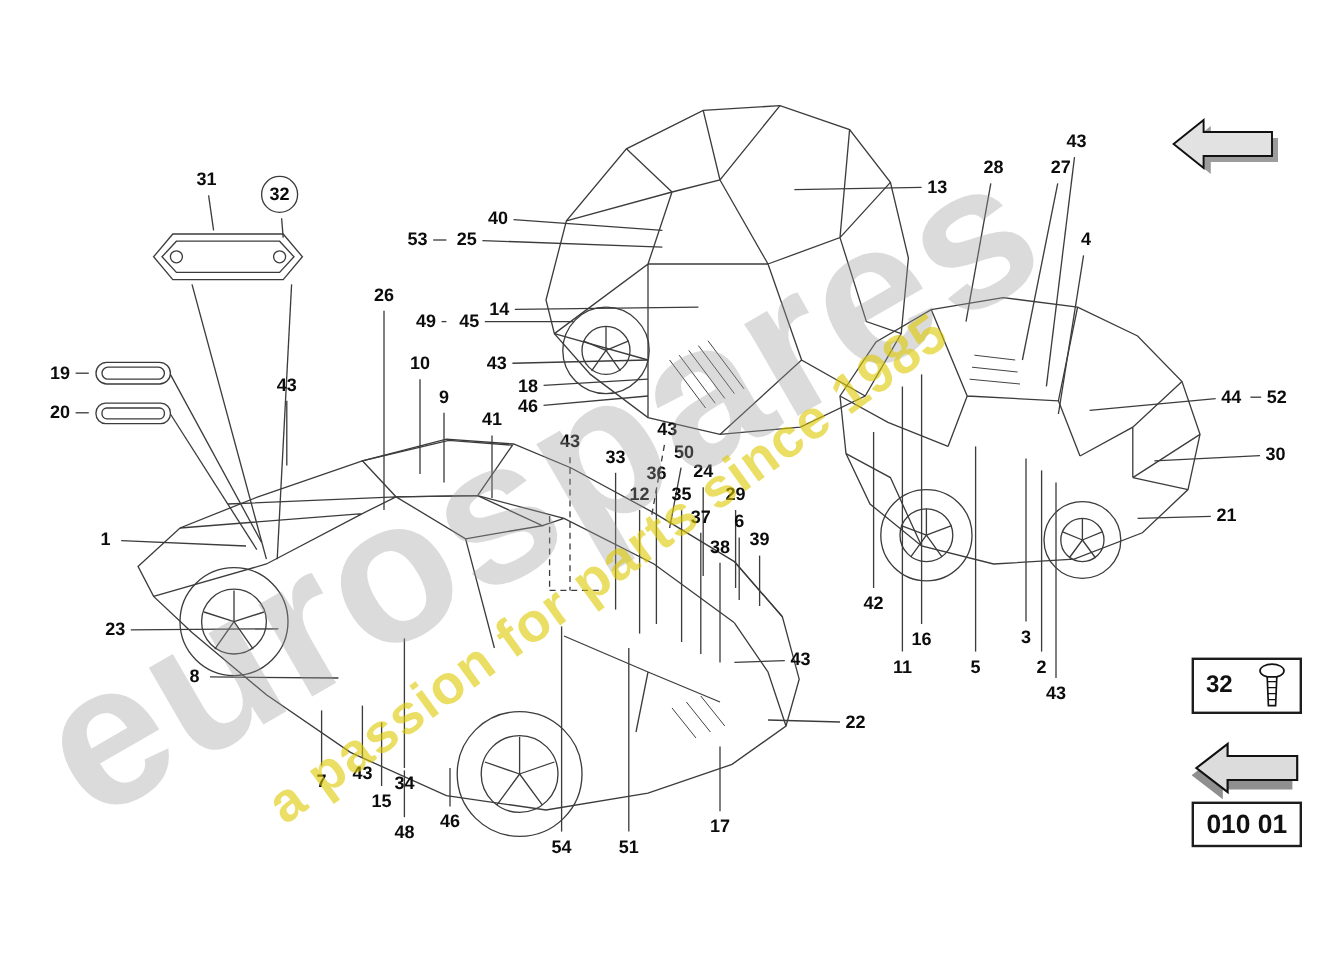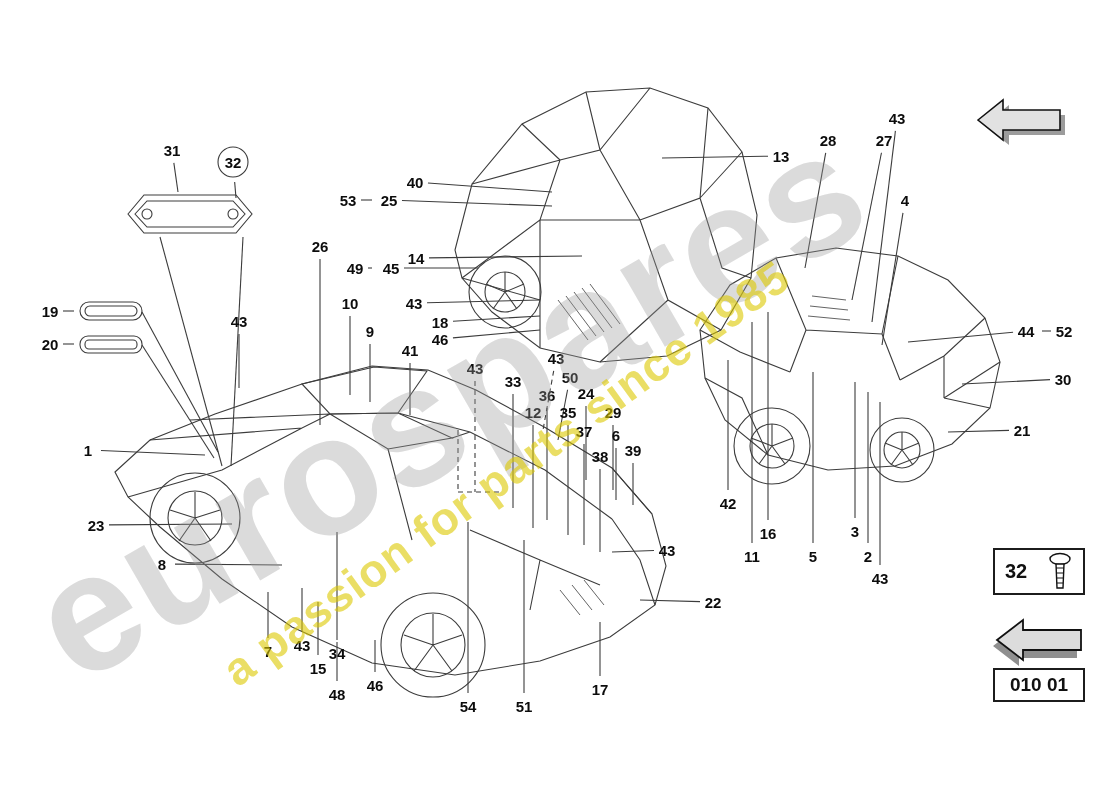--- a/index.html
+++ b/index.html
@@ -23,21 +23,21 @@
       transform:rotate(-36deg);transform-origin:0 50%;}
   
   .nav-arrow{position:absolute;left:975px;top:92px;width:92px;height:62px;cursor:pointer;}
   .part-box{position:absolute;left:993px;top:548px;width:92px;height:47px;border:2px solid #1c1c1c;
       background:#fff;display:flex;align-items:center;justify-content:space-between;
       padding:0 10px;box-sizing:border-box;}
   .part-box .num{font-size:20px;font-weight:bold;color:#111;}
   .code-group{position:absolute;left:993px;top:614px;width:92px;}
   .code-arrow{width:92px;height:52px;cursor:pointer;}
   .code-box{border:2px solid #1c1c1c;background:#fff;text-align:center;font-weight:bold;
-      font-size:19px;color:#111;padding:4px 0;margin-top:2px;}
+      font-size:22px;color:#111;padding:4px 0;margin-top:2px;}
 </style>
 </head>
 <body>
 
 <div class="page">
 
   <svg id="diagram-svg" width="1100" height="800" viewBox="0 0 1100 800">
 
     <g>
       <path d="M455,250 L472,184 L522,124 L586,92 L650,88 L708,108 L742,152 L757,215 L751,278 L721,330 L667,356 L600,362 L540,348 L492,312 L462,278 Z"></path>

